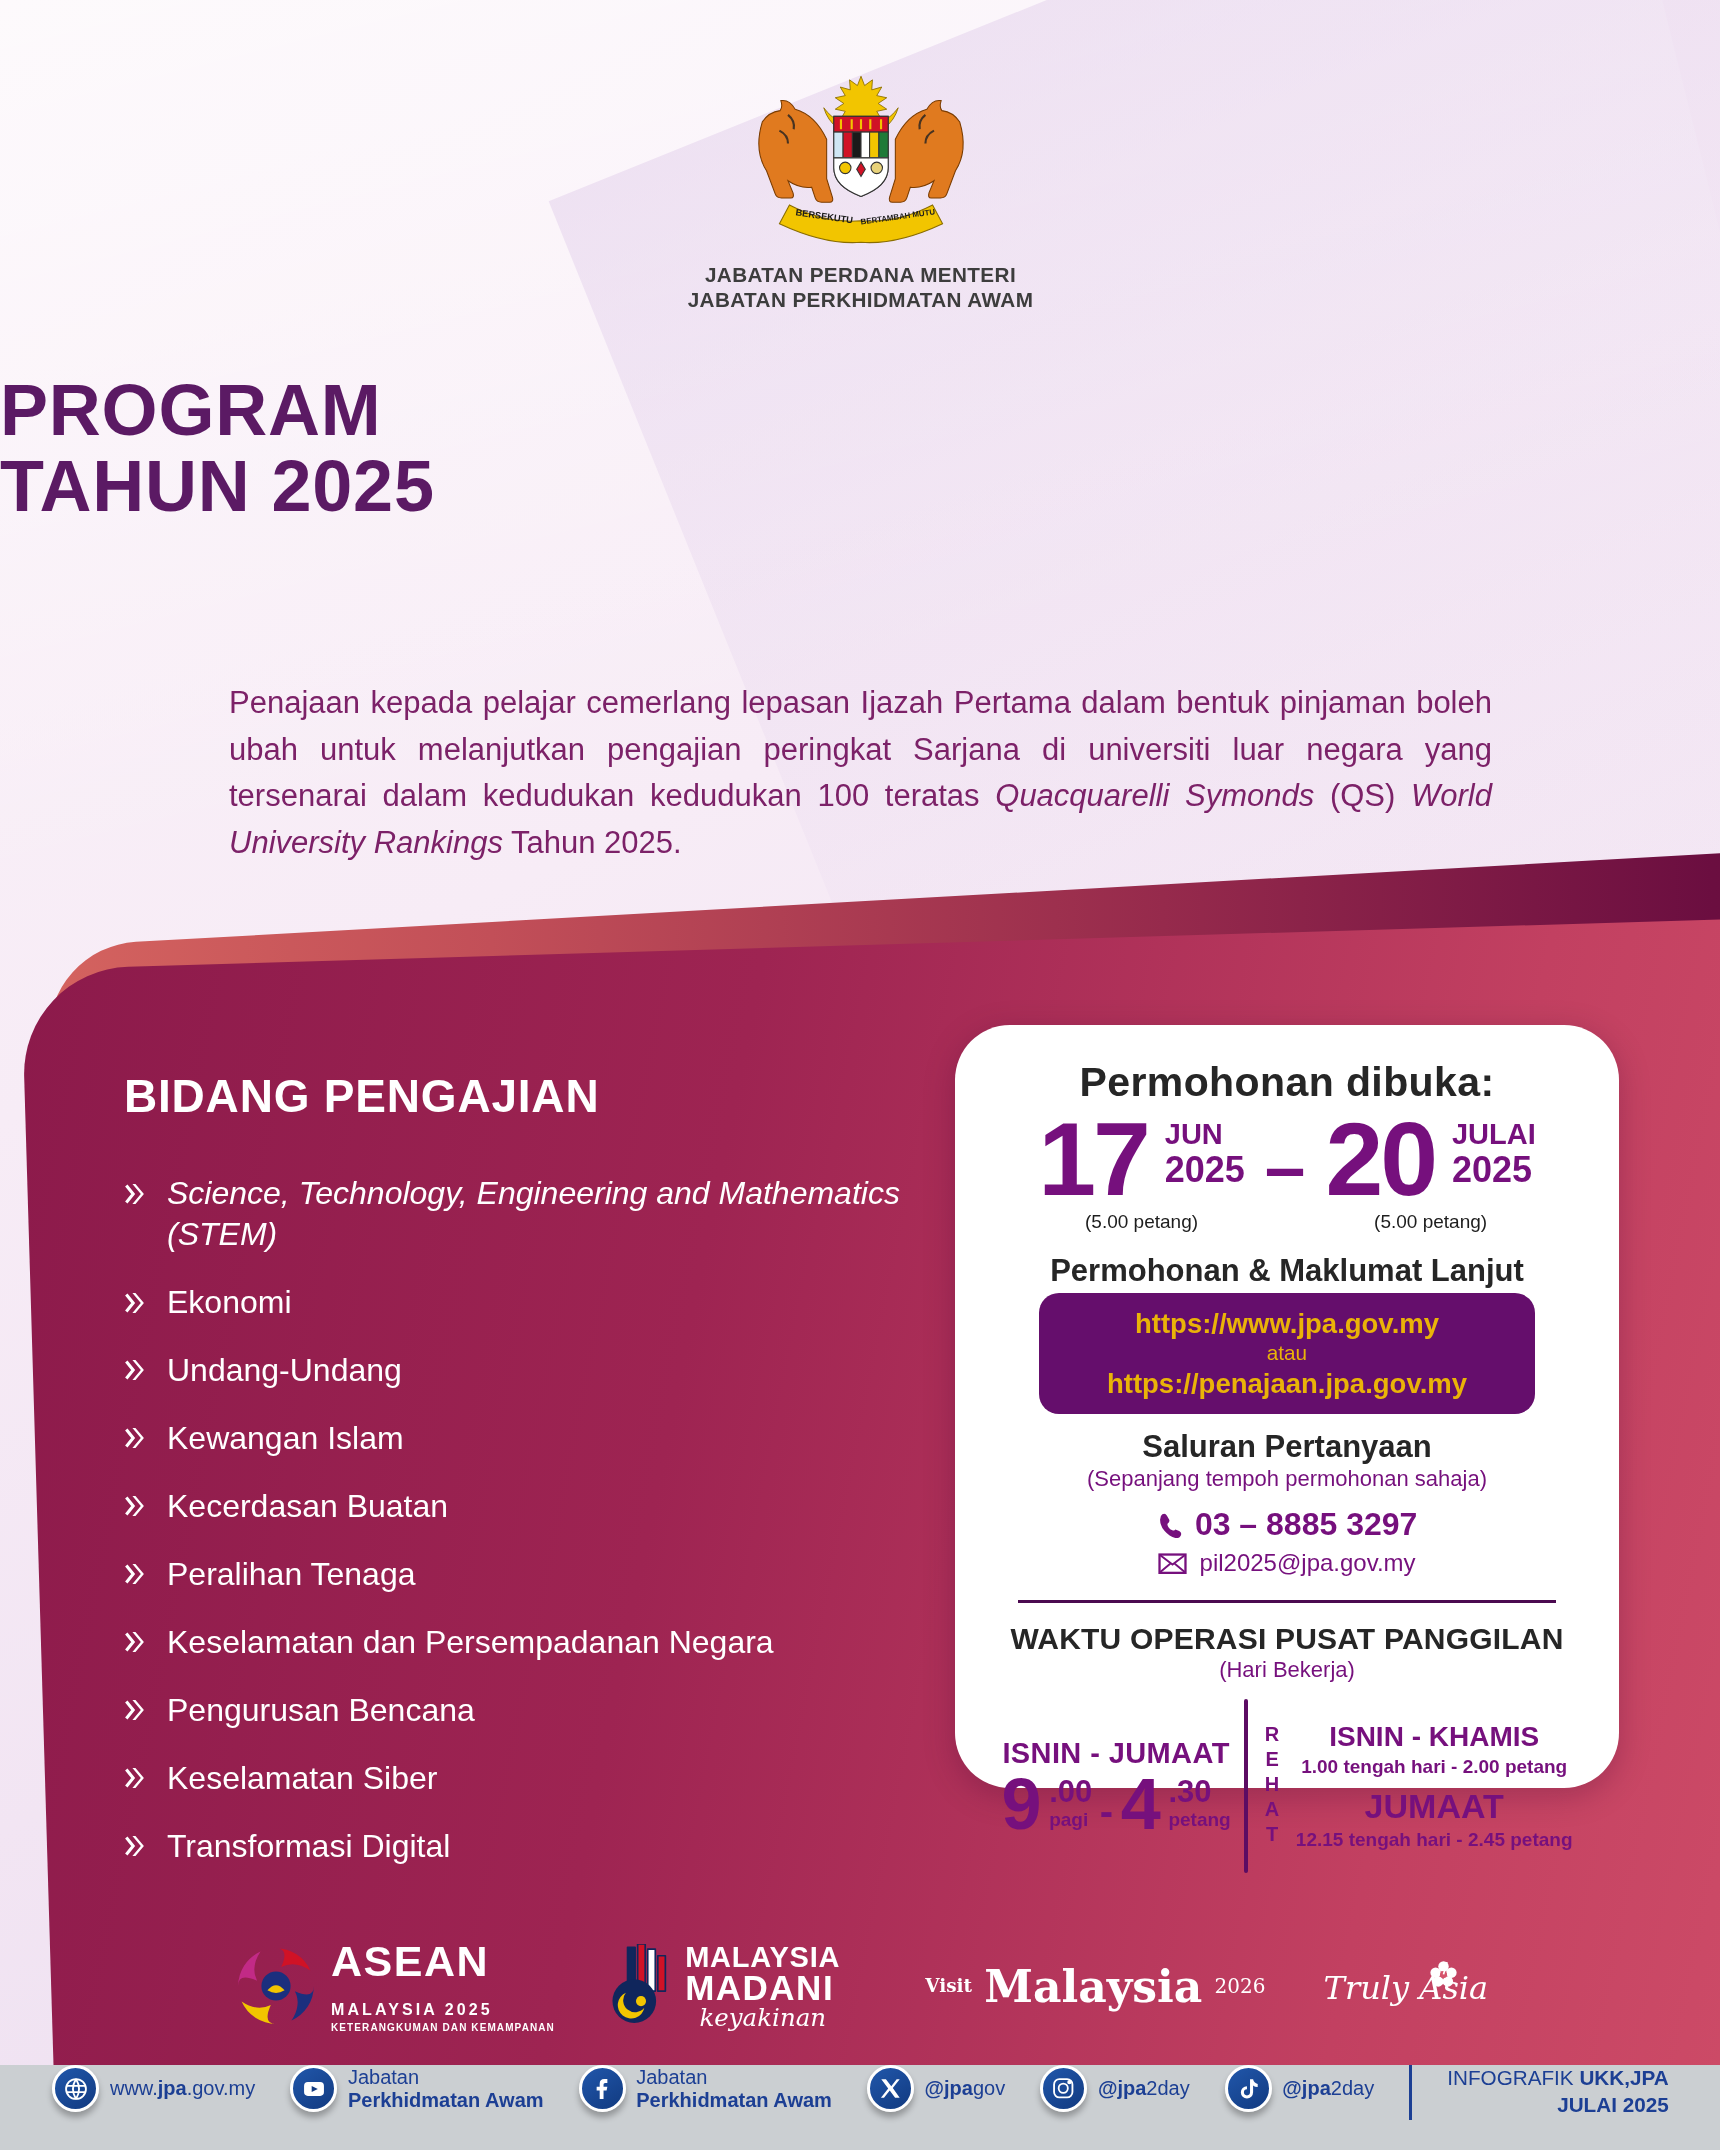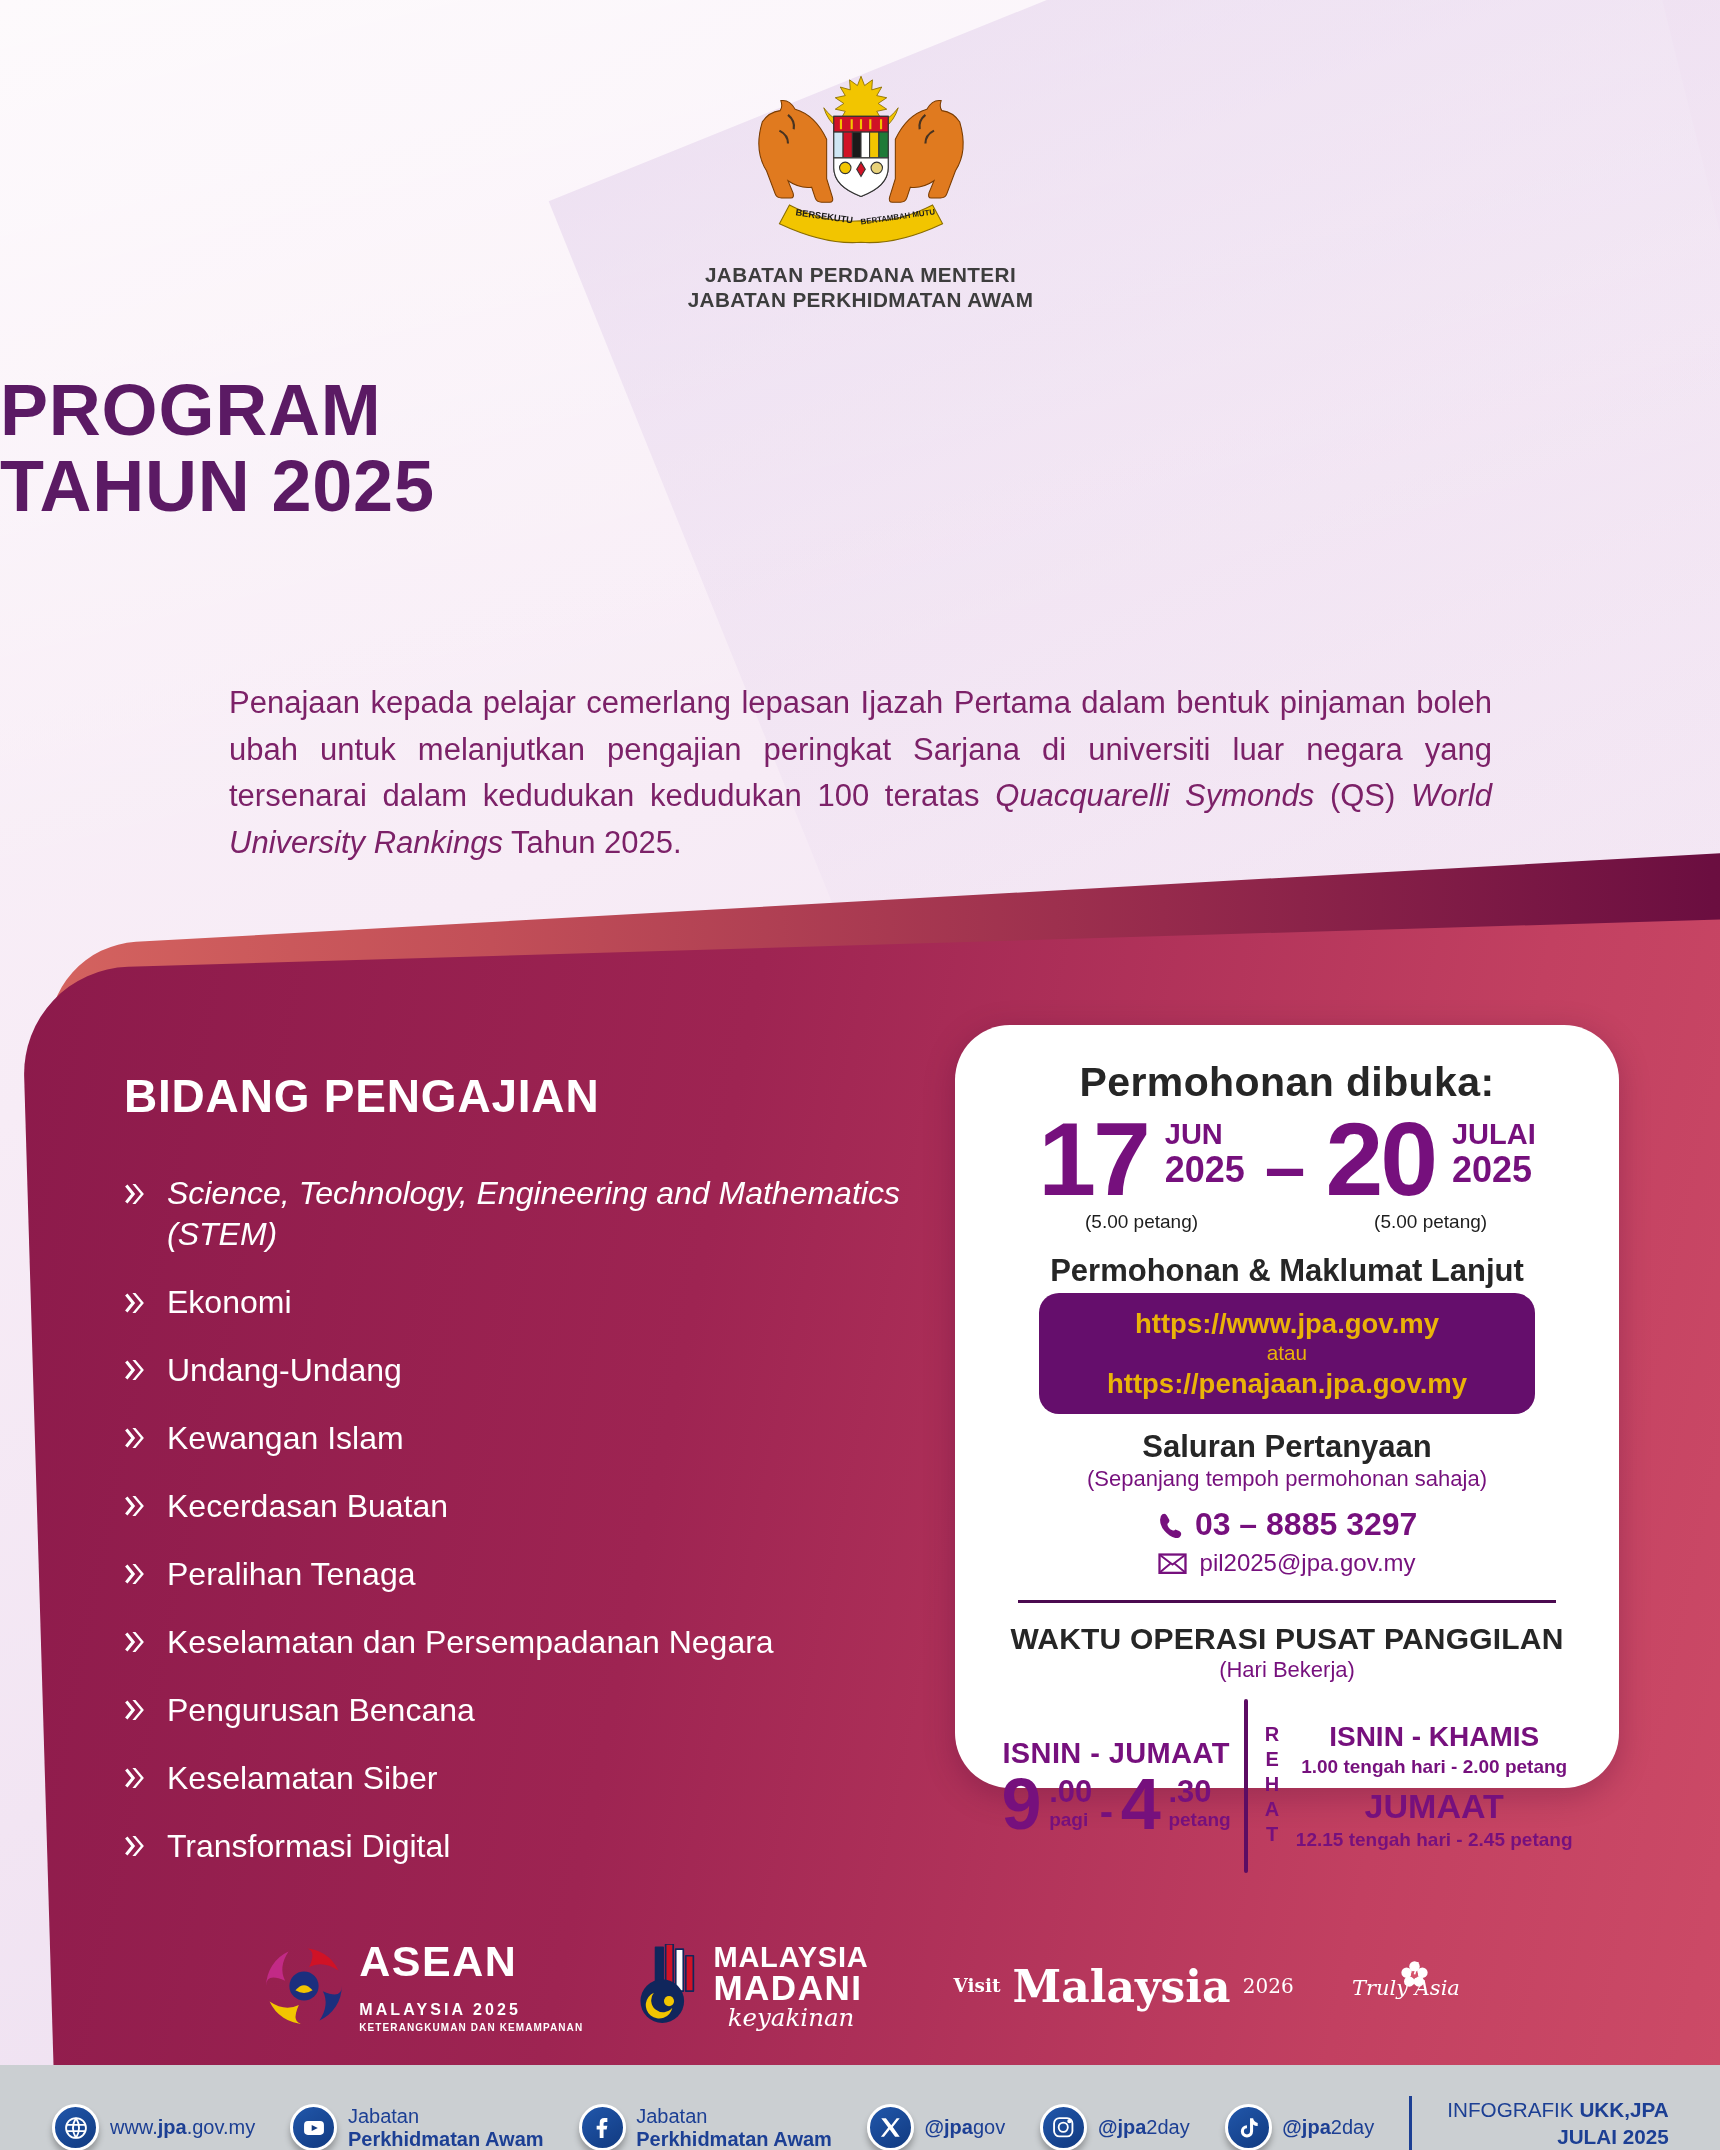--- a/index.html
+++ b/index.html
@@ -100,25 +100,25 @@
   .asean-text .l2{font-size:16px;font-weight:bold;letter-spacing:3.1px;margin-top:19px;}
   .asean-text .l3{font-size:10px;font-weight:bold;letter-spacing:1.1px;margin-top:4.6px;}
   .madani-text{display:flex;flex-direction:column;line-height:.95;}
   .madani-text .l1{font-size:29px;font-weight:bold;letter-spacing:0.8px;}
   .madani-text .l2{font-size:35px;font-weight:bold;letter-spacing:1.5px;}
   .madani-text .l3{font-family:"DejaVu Serif",serif;font-style:italic;font-size:24.5px;margin-top:1.5px;text-align:center;}
   .visit{position:relative;font-family:"DejaVu Serif",serif;line-height:.9;text-align:center;}
   .visit .small{font-size:18.4px;font-weight:bold;display:block;margin-left:31px;}
   .visit .main{font-size:44px;font-weight:bold;}
   .visit .year{font-size:20px;}
-  .visit .tag{font-style:italic;font-size:21px;display:block;margin-top:4.6px;margin-left:46px;}
+  .visit .tag{font-style:italic;font-size:32px;display:block;margin-top:4.6px;margin-left:46px;}
 
   
   .footer{position:absolute;left:0;top:2065px;width:100%;height:86px;background:#cbcfd2;
-    display:flex;align-items:flex-end;justify-content:center;gap:35px;color:#1c3f94;}
+    display:flex;align-items:flex-start;justify-content:center;gap:35px;color:#1c3f94;}
   .f-item{display:flex;align-items:center;gap:10.7px;}
   .f-icon{width:47px;height:47px;border-radius:50%;
     background:linear-gradient(145deg,#2157ab,#113a80);
     border:3.8px solid #ffffff;box-shadow:0 5.4px 6.9px rgba(0,0,0,.28);
     display:flex;align-items:center;justify-content:center;flex:0 0 auto;}
   .f-label{font-size:20px;line-height:1.15;}
   .f-label b{font-weight:bold;}
   .f-divider{width:3.1px;height:55px;background:#1c3f94;}
   .f-credit{text-align:right;font-size:20.7px;line-height:1.3;}
 </style>

